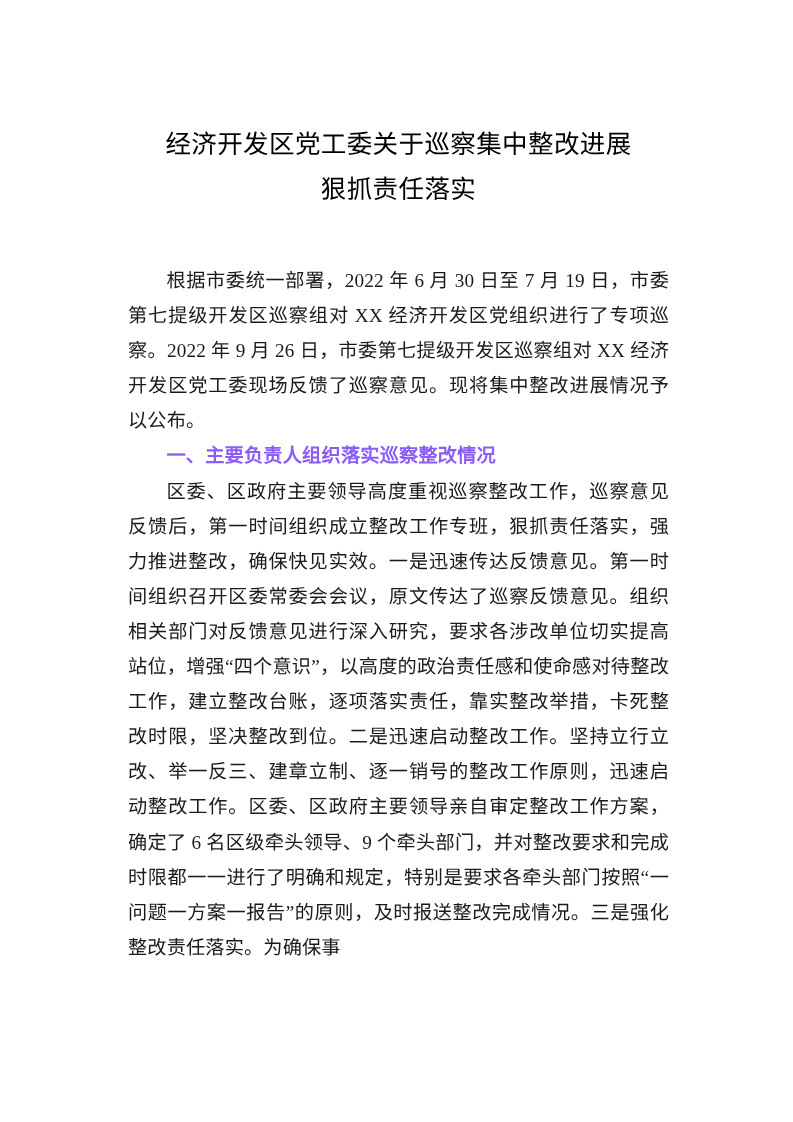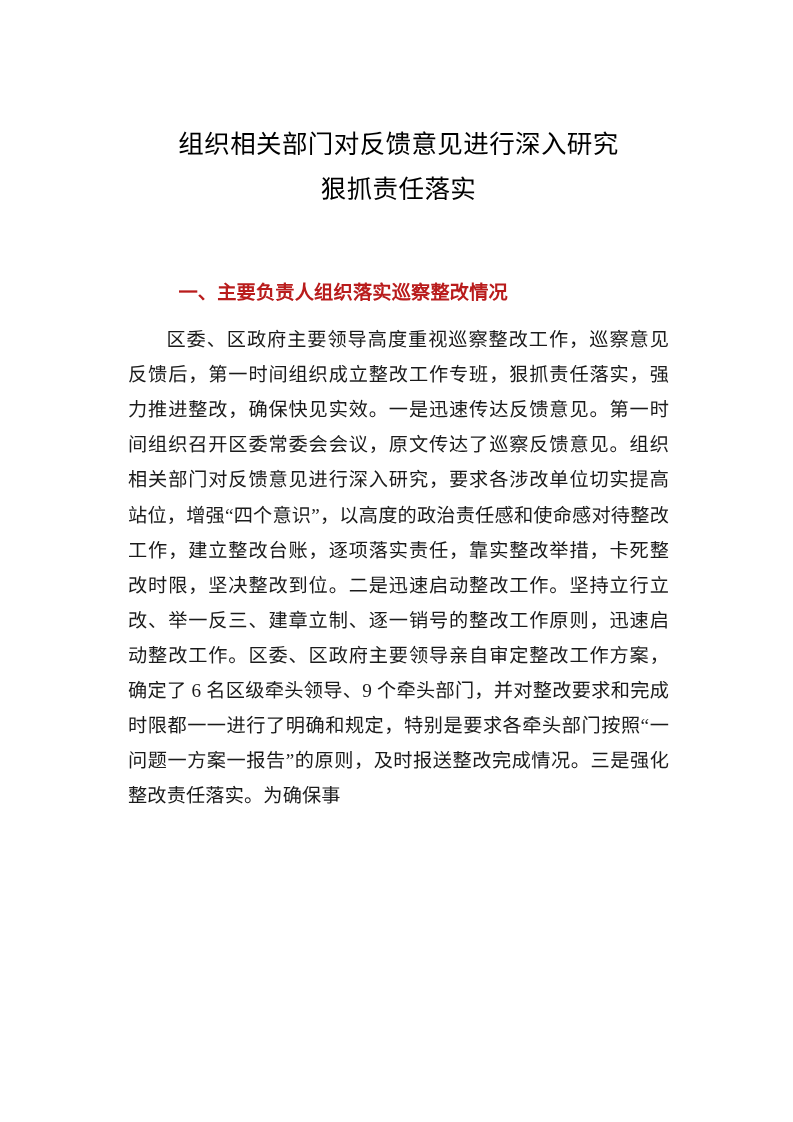--- a/index.html
+++ b/index.html
@@ -76,49 +76,50 @@
     line-height: 35.1px;
     text-align: justify;
     text-justify: inter-ideograph;
     text-indent: 2em;
     color: #1a1a1a;
     word-break: break-all;
     letter-spacing: 0.15px;
   }
 
   p.heading {
-    margin: 12px;
+    margin: 0;
     padding: 0;
     font-family: "Liberation Sans", "DejaVu Sans", sans-serif;
     font-weight: 700;
     font-size: 19.2px;
     line-height: 35.1px;
     text-indent: 2em;
     text-align: left;
-    color: #b91c1c;
+    color: #8b5cf6;
     letter-spacing: 0.2px;
   }
 
   
   .body-block > p + p { margin-top: 0; }
 </style>
 </head>
 <body>
 
 <div class="page">
 
   <div class="content">
 
     <div class="title-block">
       <h1 class="doc-title">
-        <span class="tl">组织相关部门对反馈意见进行深入研究</span>
+        <span class="tl">经济开发区党工委关于巡察集中整改进展</span>
         <span class="tl">狠抓责任落实</span>
       </h1>
     </div>
 
     <div class="body-block">
+      <p class="para">根据市委统一部署，2022 年 6 月 30 日至 7 月 19 日，市委第七提级开发区巡察组对 XX 经济开发区党组织进行了专项巡察。2022 年 9 月 26 日，市委第七提级开发区巡察组对 XX 经济开发区党工委现场反馈了巡察意见。现将集中整改进展情况予以公布。</p>
       <p class="heading">一、主要负责人组织落实巡察整改情况</p>
       <p class="para">区委、区政府主要领导高度重视巡察整改工作，巡察意见反馈后，第一时间组织成立整改工作专班，狠抓责任落实，强力推进整改，确保快见实效。一是迅速传达反馈意见。第一时间组织召开区委常委会会议，原文传达了巡察反馈意见。组织相关部门对反馈意见进行深入研究，要求各涉改单位切实提高站位，增强“四个意识”，以高度的政治责任感和使命感对待整改工作，建立整改台账，逐项落实责任，靠实整改举措，卡死整改时限，坚决整改到位。二是迅速启动整改工作。坚持立行立改、举一反三、建章立制、逐一销号的整改工作原则，迅速启动整改工作。区委、区政府主要领导亲自审定整改工作方案，确定了 6 名区级牵头领导、9 个牵头部门，并对整改要求和完成时限都一一进行了明确和规定，特别是要求各牵头部门按照“一问题一方案一报告”的原则，及时报送整改完成情况。三是强化整改责任落实。为确保事</p>
     </div>
 
   </div>
 
 </div>
 
 </body></html>

